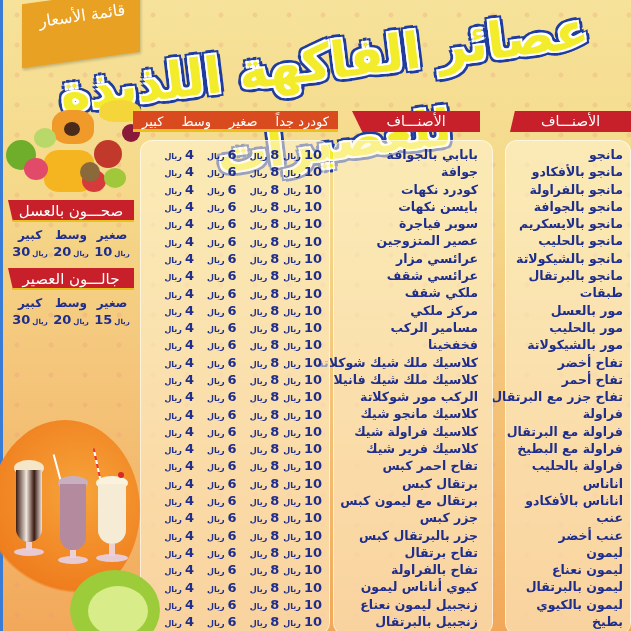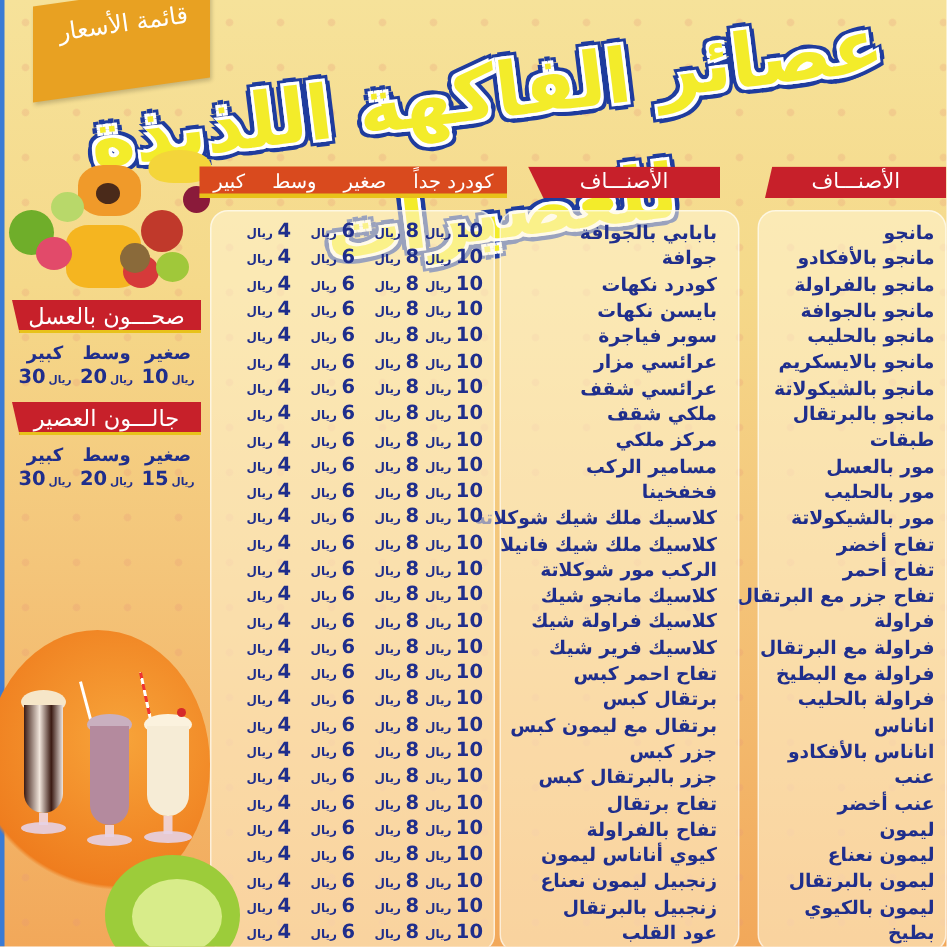--- a/index.html
+++ b/index.html
@@ -153,22 +153,22 @@
   <div class="fruit" style="left:76px;top:62px;width:20px;height:20px;background:#8a6a3a;"></div>
 </div>
 
 <div class="hdr hdr-red hdr-col1">الأصنـــاف</div>
 <div class="panel panel-col1"></div>
 <ul class="list list-col1" id="col1-list">
     <li>مانجو</li>
     <li>مانجو بالأفكادو</li>
     <li>مانجو بالفراولة</li>
     <li>مانجو بالجوافة</li>
+    <li>مانجو بالايسكريم</li>
     <li>مانجو بالحليب</li>
-    <li>مانجو بالايسكريم</li>
     <li>مانجو بالشيكولاتة</li>
     <li>مانجو بالبرتقال</li>
     <li>طبقات</li>
     <li>مور بالعسل</li>
     <li>مور بالحليب</li>
     <li>مور بالشيكولاتة</li>
     <li>تفاح أخضر</li>
     <li>تفاح أحمر</li>
     <li>تفاح جزر مع البرتقال</li>
     <li>فراولة</li>
@@ -187,20 +187,21 @@
   </ul>
 
 <div class="hdr hdr-red hdr-col2">الأصنـــاف</div>
 <div class="panel panel-col2"></div>
 <ul class="list list-col2" id="col2-list">
     <li>بابابي بالجوافة</li>
     <li>جوافة</li>
     <li>كودرد نكهات</li>
     <li>بايسن نكهات</li>
     <li>سوبر فياجرة</li>
+    <li>عصير المتزوجين</li>
     <li>عرائسي مزار</li>
     <li>عرائسي شقف</li>
     <li>ملكي شقف</li>
     <li>مركز ملكي</li>
     <li>مسامير الركب</li>
     <li>فخفخينا</li>
     <li>كلاسيك ملك شيك شوكلاتة</li>
     <li>كلاسيك ملك شيك فانيلا</li>
     <li>الركب مور شوكلاتة</li>
     <li>كلاسيك مانجو شيك</li>

